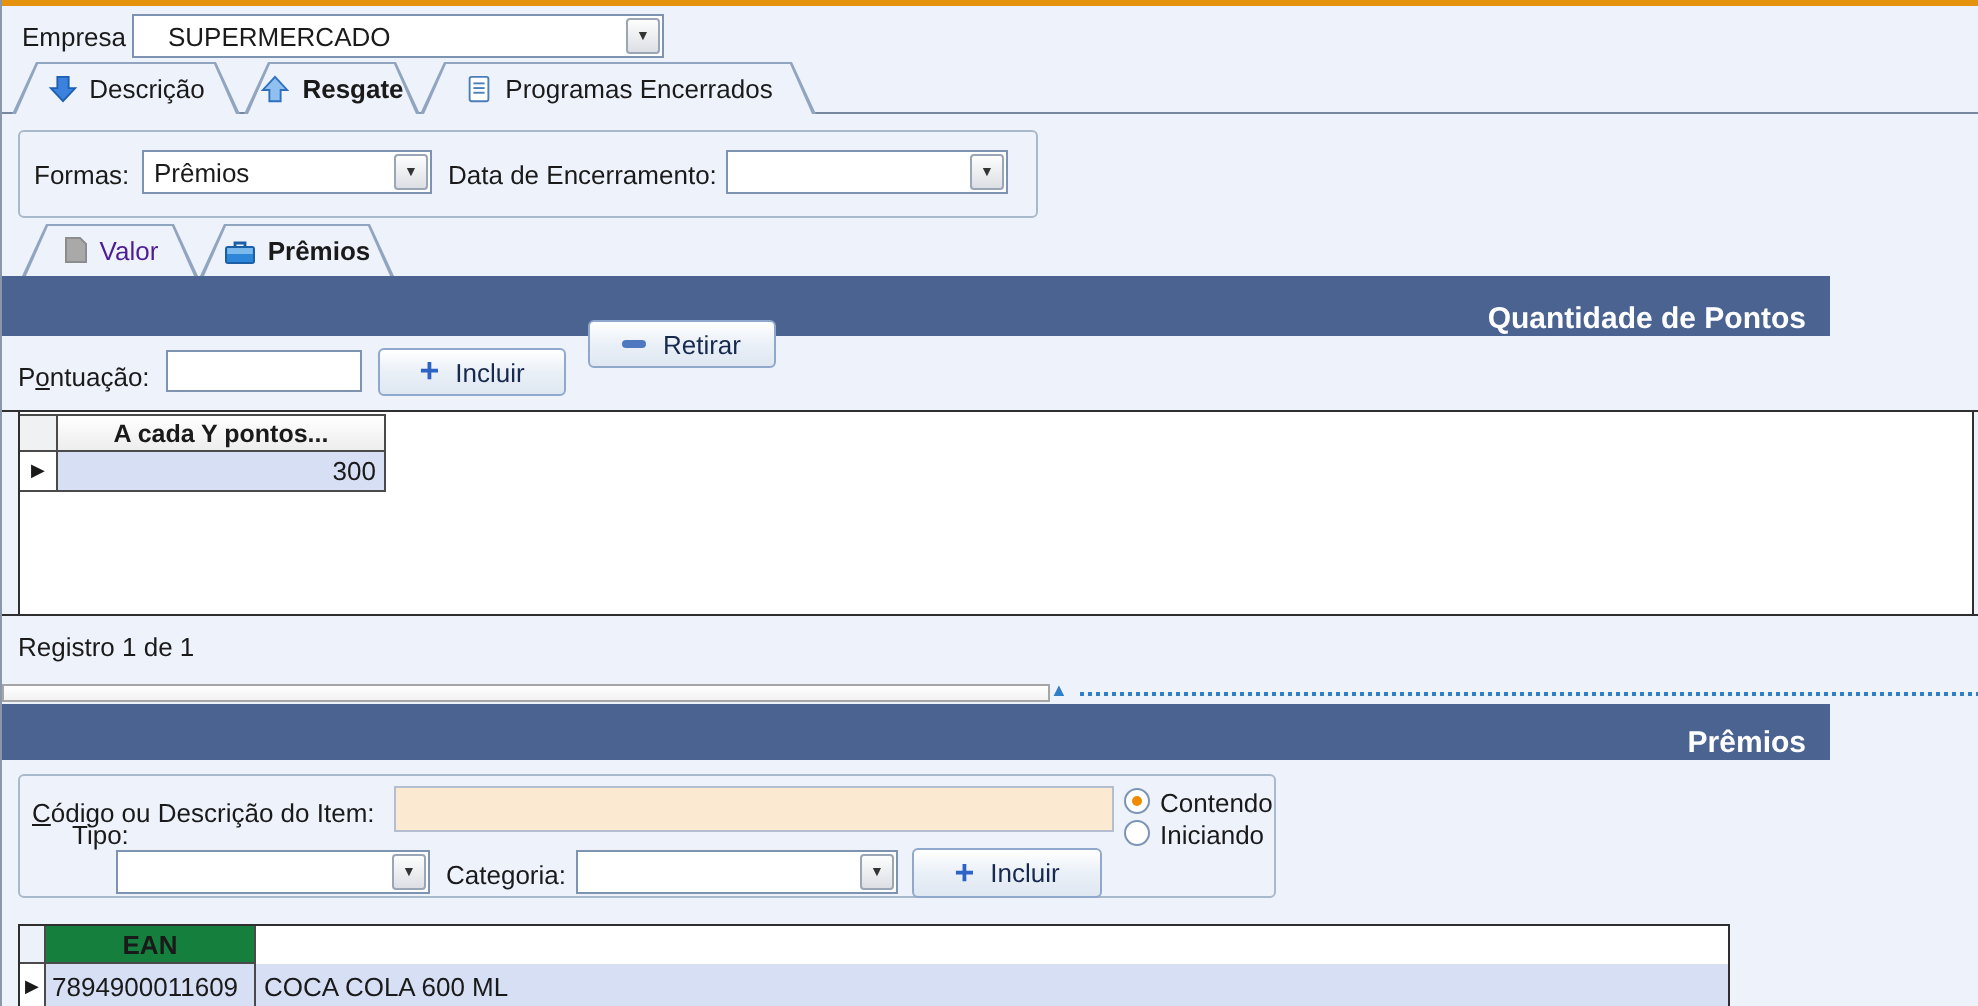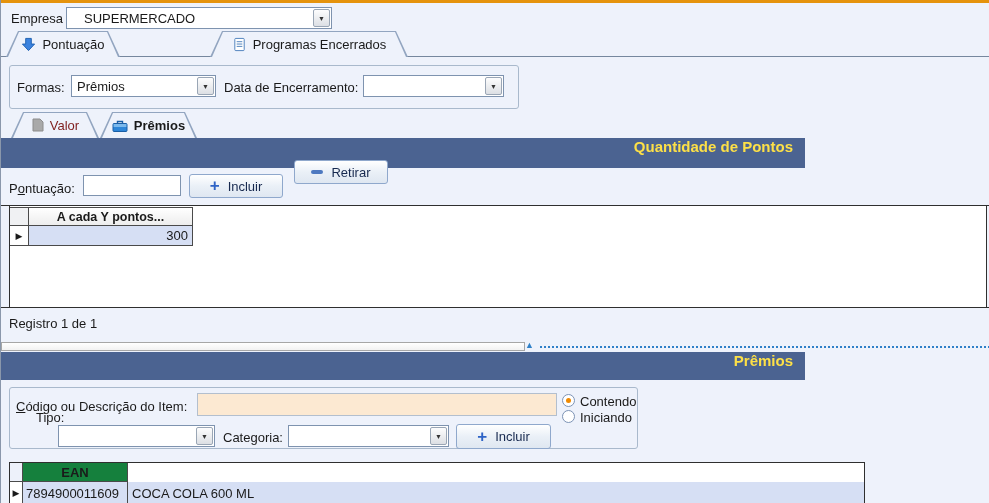--- a/index.html
+++ b/index.html
@@ -21,29 +21,29 @@
     background:linear-gradient(180deg,#FDFDFD,#DCDFE4);display:flex;align-items:center;justify-content:center;
     font-size:7px;color:#333;}
 
   
   .tab{height:26px;}
   .tab .shape-b,.tab .shape-f{position:absolute;inset:0;}
   .tab .shape-b{background:#92A5C0;clip-path:polygon(0 100%,12px 0,calc(100% - 12px) 0,100% 100%);}
   .tab .shape-f{background:var(--bg,#EEF2FB);clip-path:polygon(2px 100%,13px 1px,calc(100% - 13px) 1px,calc(100% - 2px) 100%);}
   .tab .content{position:relative;height:100%;display:flex;align-items:center;justify-content:center;gap:6px;}
   .tab.active .content{font-weight:bold;}
-  .tab.disabled .content{color:#7f1d1d;}
+  .tab.disabled .content{color:#4c1d95;}
   .tabline{left:0;top:56px;width:989px;height:1px;background:#76879E;}
 
   
   .gbox{border:1px solid #A9B9CC;border-radius:3px;}
 
   
-  .bar{left:0;width:804px;background:var(--header_bar,#4B6391);color:#fde047;font-weight:bold;font-size:15px;
-    display:flex;align-items:flex-start;justify-content:flex-end;padding-right:12px;}
+  .bar{left:0;width:914px;background:var(--header_bar,#4B6391);color:#ffffff;font-weight:bold;font-size:15px;
+    display:flex;align-items:flex-end;justify-content:flex-end;padding-right:12px;}
 
   
   .btn{border:1px solid #8FA8CC;border-radius:3px;background:linear-gradient(180deg,#FFFFFF,#EAF0F7 50%,#DFE7F1);
     display:flex;align-items:center;justify-content:center;gap:8px;color:#17294F;cursor:default;}
   .plus-ic{color:var(--blue_icon,#2E63C6);font-weight:900;font-size:17px;line-height:10px;}
   .minus-ic{width:12px;height:4px;background:#4E79C0;border-radius:2px;}
 
   
   .tinput{border:1px solid #7E93AF;background:#fff;font:inherit;padding:0 4px;}
   .peach{background:var(--peach,#FCE9D2);border:1px solid #B3BFCE;}
@@ -98,24 +98,36 @@
 
   <div class="abs tab" style="left:5px;top:31px;width:114px;">
     <div class="shape-b"></div>
       <div class="shape-f"></div>
     <div class="content">
       <span>
         <svg width="15" height="15" viewBox="0 0 16 16">
             <path d="M5 1.5h6v6h3.5L8 14.5 1.5 7.5H5z" fill="#3B82DE" stroke="#1D5FB0"></path>
           </svg>
       </span>
-      <span>Pontuação</span>
-    </div>
-  </div>
-
+      <span>Descrição</span>
+    </div>
+  </div>
+
+  <div class="abs tab active" style="left:121px;top:31px;width:88px;">
+    <div class="shape-b"></div>
+      <div class="shape-f"></div>
+    <div class="content">
+      <span>
+        <svg width="15" height="15" viewBox="0 0 16 16">
+            <path d="M5 14.5h6v-6h3.5L8 1.5 1.5 8.5H5z" fill="#8FC0F0" stroke="#2E6FBF"></path>
+          </svg>
+      </span>
+      <span>Resgate</span>
+    </div>
+  </div>
 
   <div class="abs tab" style="left:209px;top:31px;width:198px;">
     <div class="shape-b"></div>
       <div class="shape-f"></div>
     <div class="content">
       <span>
         <svg width="15" height="15" viewBox="0 0 16 16">
           <rect x="3" y="1.5" width="10" height="13" rx="1" fill="#fff" stroke="#4A7EBB"></rect>
           <line x1="5" y1="5" x2="11" y2="5" stroke="#4A7EBB"></line>
           <line x1="5" y1="7.5" x2="11" y2="7.5" stroke="#4A7EBB"></line>

